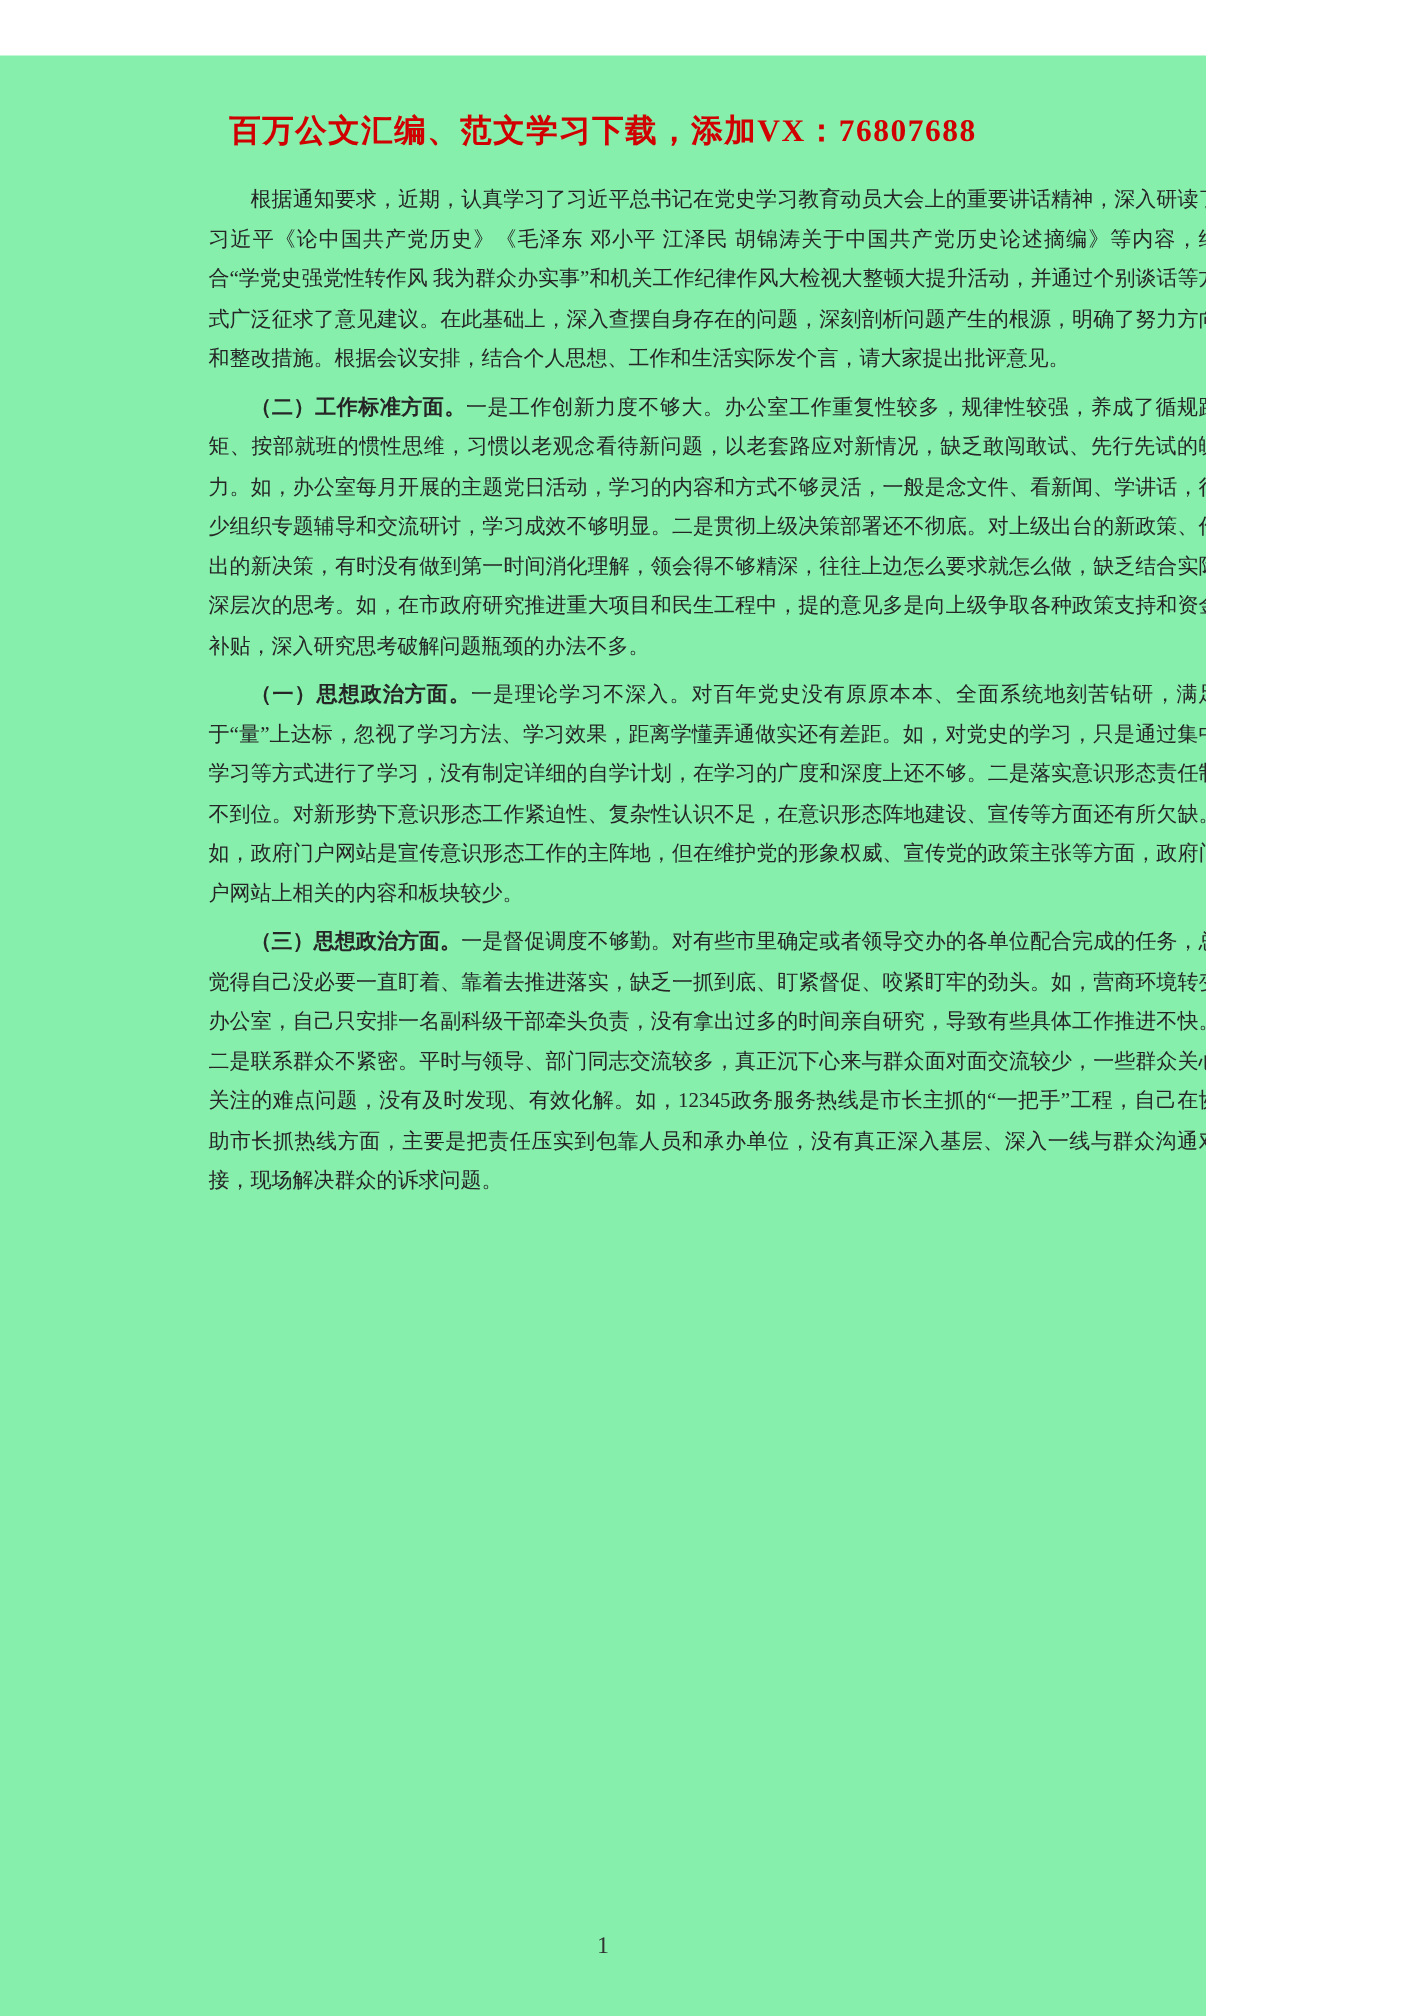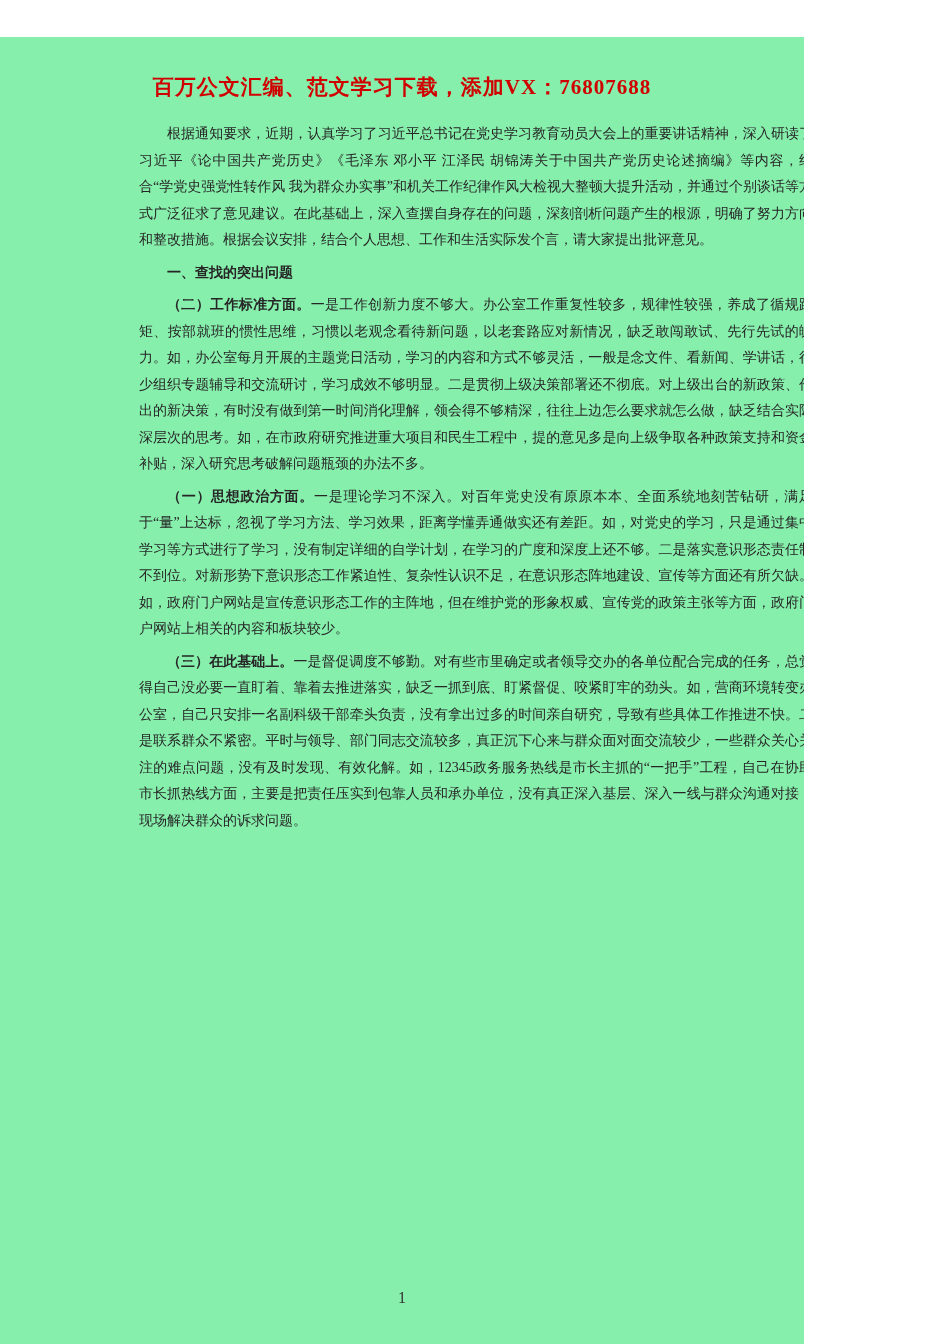--- a/index.html
+++ b/index.html
@@ -62,26 +62,25 @@
 <body>
 
 <div class="page">
 
   <div class="promo" style="color: rgb(209, 0, 0);">百万公文汇编、范文学习下载，添加VX：76807688</div>
 
   <div class="content">
 
     <p>根据通知要求，近期，认真学习了习近平总书记在党史学习教育动员大会上的重要讲话精神，深入研读了习近平《论中国共产党历史》《毛泽东 邓小平 江泽民 胡锦涛关于中国共产党历史论述摘编》等内容，结合“学党史强党性转作风 我为群众办实事”和机关工作纪律作风大检视大整顿大提升活动，并通过个别谈话等方式广泛征求了意见建议。在此基础上，深入查摆自身存在的问题，深刻剖析问题产生的根源，明确了努力方向和整改措施。根据会议安排，结合个人思想、工作和生活实际发个言，请大家提出批评意见。</p>
 
-    <p class="heading">一、查找的突出问题</p>
 
     <p><strong>（二）工作标准方面。</strong><span>一是工作创新力度不够大。办公室工作重复性较多，规律性较强，养成了循规蹈矩、按部就班的惯性思维，习惯以老观念看待新问题，以老套路应对新情况，缺乏敢闯敢试、先行先试的魄力。如，办公室每月开展的主题党日活动，学习的内容和方式不够灵活，一般是念文件、看新闻、学讲话，很少组织专题辅导和交流研讨，学习成效不够明显。二是贯彻上级决策部署还不彻底。对上级出台的新政策、作出的新决策，有时没有做到第一时间消化理解，领会得不够精深，往往上边怎么要求就怎么做，缺乏结合实际深层次的思考。如，在市政府研究推进重大项目和民生工程中，提的意见多是向上级争取各种政策支持和资金补贴，深入研究思考破解问题瓶颈的办法不多。</span></p>
 
     <p><strong>（一）思想政治方面。</strong><span>一是理论学习不深入。对百年党史没有原原本本、全面系统地刻苦钻研，满足于“量”上达标，忽视了学习方法、学习效果，距离学懂弄通做实还有差距。如，对党史的学习，只是通过集中学习等方式进行了学习，没有制定详细的自学计划，在学习的广度和深度上还不够。二是落实意识形态责任制不到位。对新形势下意识形态工作紧迫性、复杂性认识不足，在意识形态阵地建设、宣传等方面还有所欠缺。如，政府门户网站是宣传意识形态工作的主阵地，但在维护党的形象权威、宣传党的政策主张等方面，政府门户网站上相关的内容和板块较少。</span></p>
 
-    <p><strong>（三）在此基础上。</strong><span>一是督促调度不够勤。对有些市里确定或者领导交办的各单位配合完成的任务，总觉得自己没必要一直盯着、靠着去推进落实，缺乏一抓到底、盯紧督促、咬紧盯牢的劲头。如，营商环境转变办公室，自己只安排一名副科级干部牵头负责，没有拿出过多的时间亲自研究，导致有些具体工作推进不快。二是联系群众不紧密。平时与领导、部门同志交流较多，真正沉下心来与群众面对面交流较少，一些群众关心关注的难点问题，没有及时发现、有效化解。如，12345政务服务热线是市长主抓的“一把手”工程，自己在协助市长抓热线方面，主要是把责任压实到包靠人员和承办单位，没有真正深入基层、深入一线与群众沟通对接，现场解决群众的诉求问题。</span></p>
+    <p><strong>（三）思想政治方面。</strong><span>一是督促调度不够勤。对有些市里确定或者领导交办的各单位配合完成的任务，总觉得自己没必要一直盯着、靠着去推进落实，缺乏一抓到底、盯紧督促、咬紧盯牢的劲头。如，营商环境转变办公室，自己只安排一名副科级干部牵头负责，没有拿出过多的时间亲自研究，导致有些具体工作推进不快。二是联系群众不紧密。平时与领导、部门同志交流较多，真正沉下心来与群众面对面交流较少，一些群众关心关注的难点问题，没有及时发现、有效化解。如，12345政务服务热线是市长主抓的“一把手”工程，自己在协助市长抓热线方面，主要是把责任压实到包靠人员和承办单位，没有真正深入基层、深入一线与群众沟通对接，现场解决群众的诉求问题。</span></p>
 
 
   </div>
 
   <div class="page-num">1</div>
 
 </div>
 
 </body></html>

